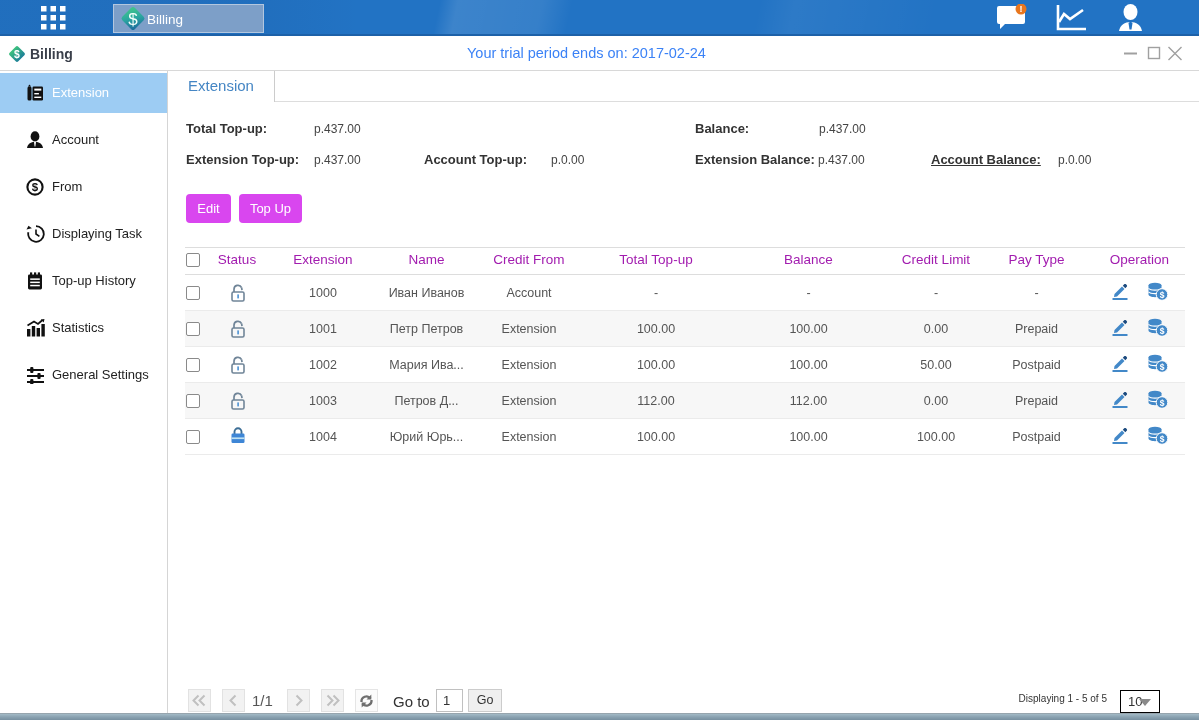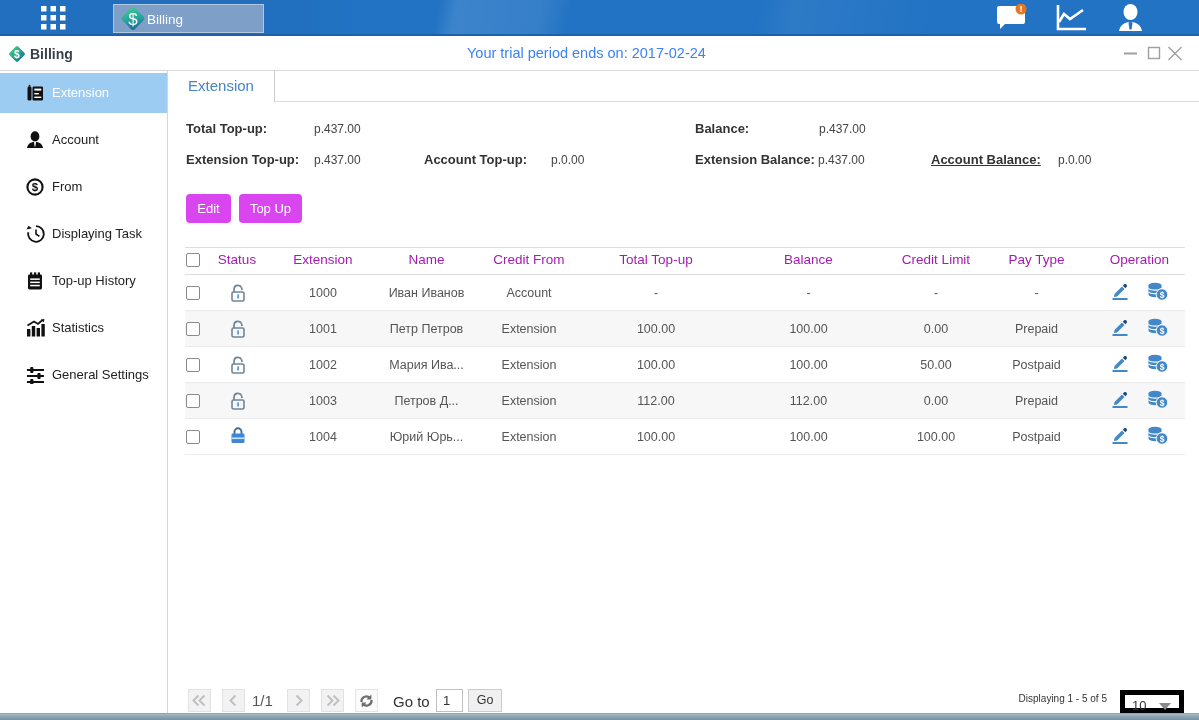--- a/index.html
+++ b/index.html
@@ -63,21 +63,21 @@
 .cb { display:inline-block; width:14px; height:14px; border:1px solid #8a8a8a; border-radius:2px; background:#fff; vertical-align:middle; }
 .cbcell { text-align:left !important; padding-left:1px; }
 
 
 .pager { position:absolute; left:0; top:618px; width:1031px; height:25px; }
 .pbtn { position:absolute; top:0; width:23px; height:23px; background:#f2f2f2; border:1px solid #e2e2e2; text-align:center; } .pbtn svg { display:block; margin:0 auto; }
 .ptext { position:absolute; top:4px; font-size:13px; color:#555; }
 .goinput { position:absolute; left:268px; top:0; width:27px; height:23px; border:1px solid #c0c0c0; font-size:13px; color:#333; padding-left:6px; line-height:21px; background:#fff; }
 .gobtn { position:absolute; left:300px; top:0; width:34px; height:23px; background:#f0f0f0; border:1px solid #ccc; color:#333; text-align:center; line-height:21px; font-size:12.5px; }
 .disp { position:absolute; left:789px; top:4px; width:150px; text-align:right; font-size:10px; color:#333; }
-.psel { position:absolute; left:952px; top:1px; width:64px; height:23px; border:5px solid #000000; background:#fff; }
+.psel { position:absolute; left:952px; top:1px; width:40px; height:23px; border:1px solid #000000; background:#fff; }
 .psel span { position:absolute; left:7px; top:3px; font-size:13px; color:#333; }
 
 
 .bframe { position:absolute; left:0; top:713px; width:1199px; height:7px; border-top:1px solid #97a5ae; background:linear-gradient(#a3bac6, #8aa2b1 50%, #7890a0); }
 </style>
 </head>
 <body>
 
 <div class="topbar">
   <svg class="gridicon" width="25" height="24" viewBox="0 0 25 24">

